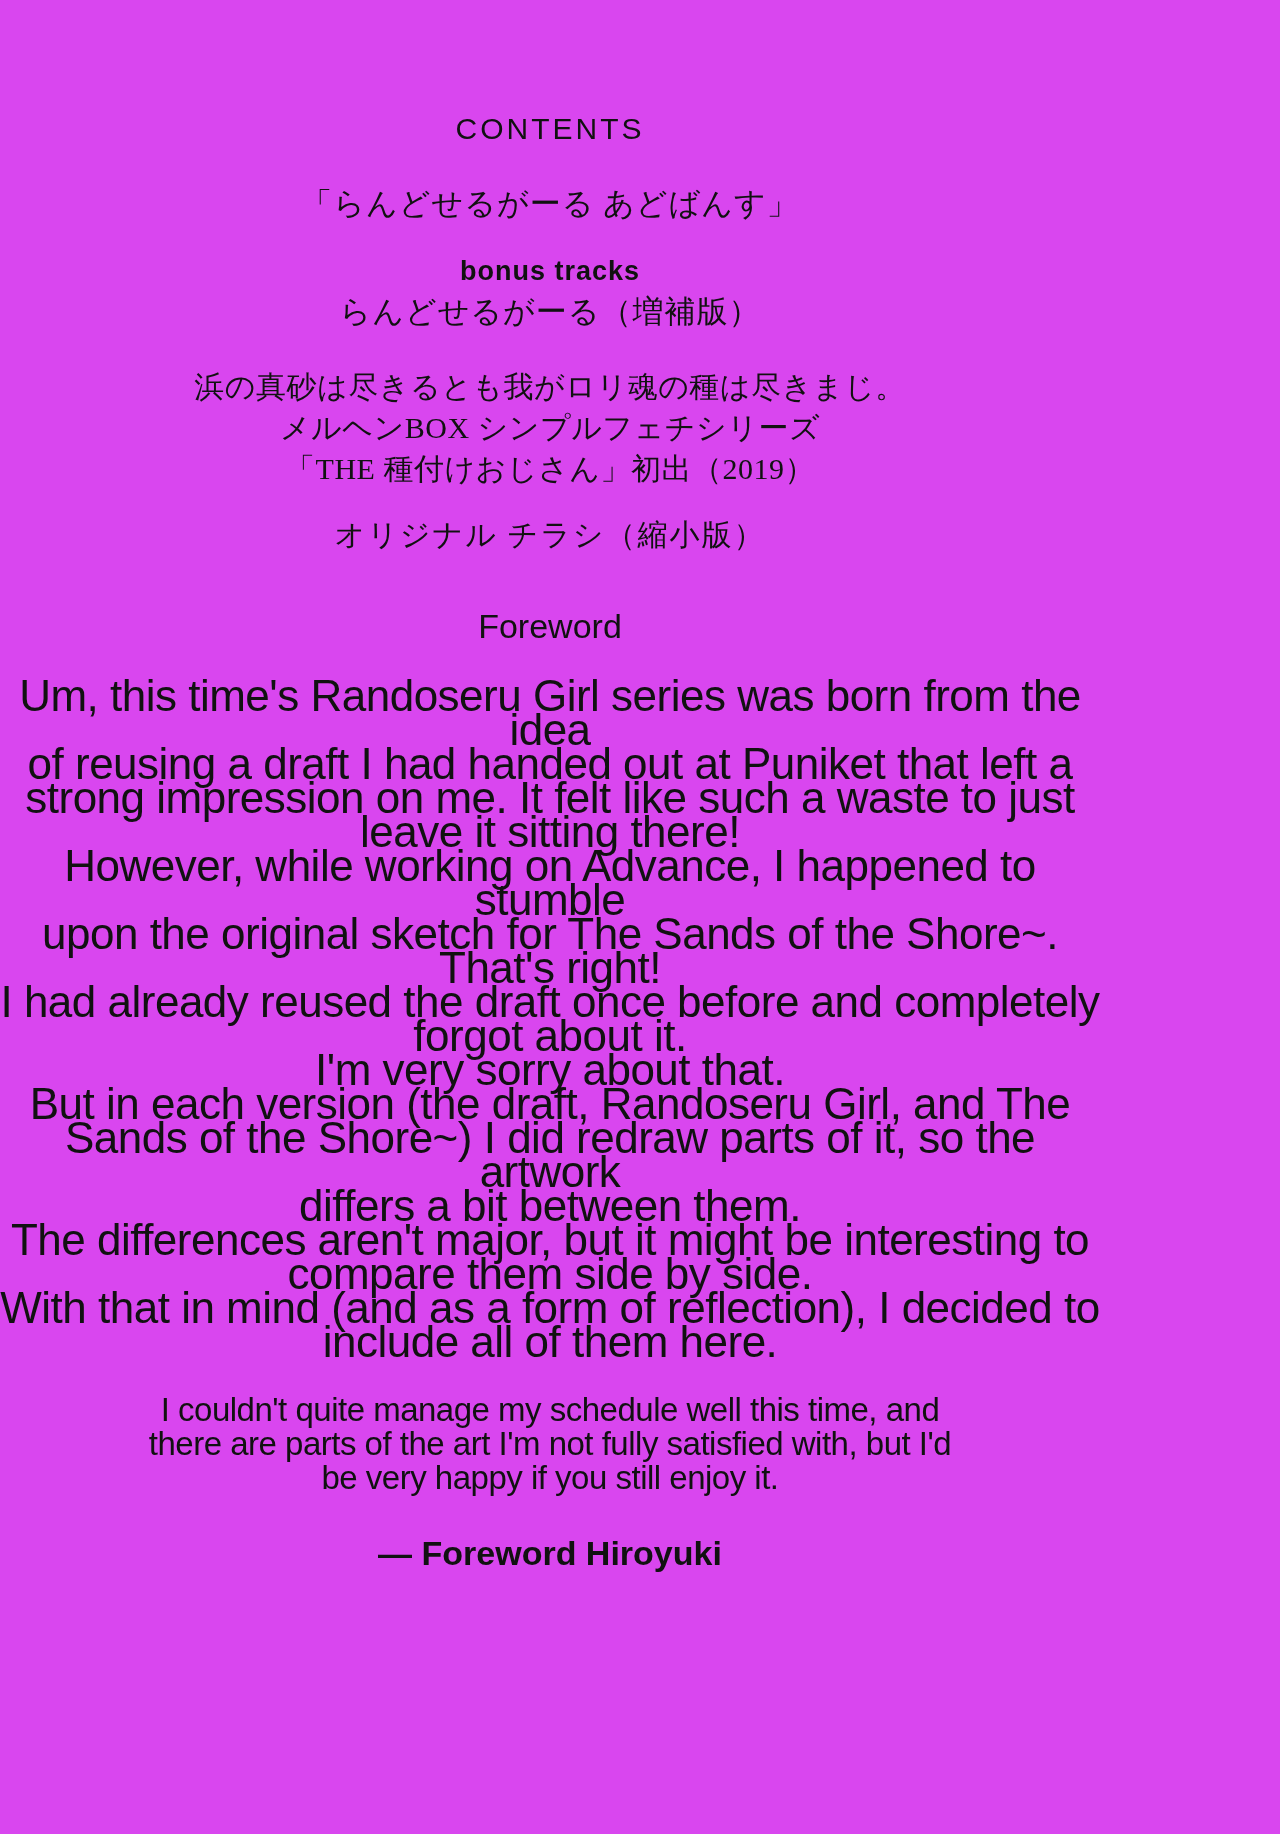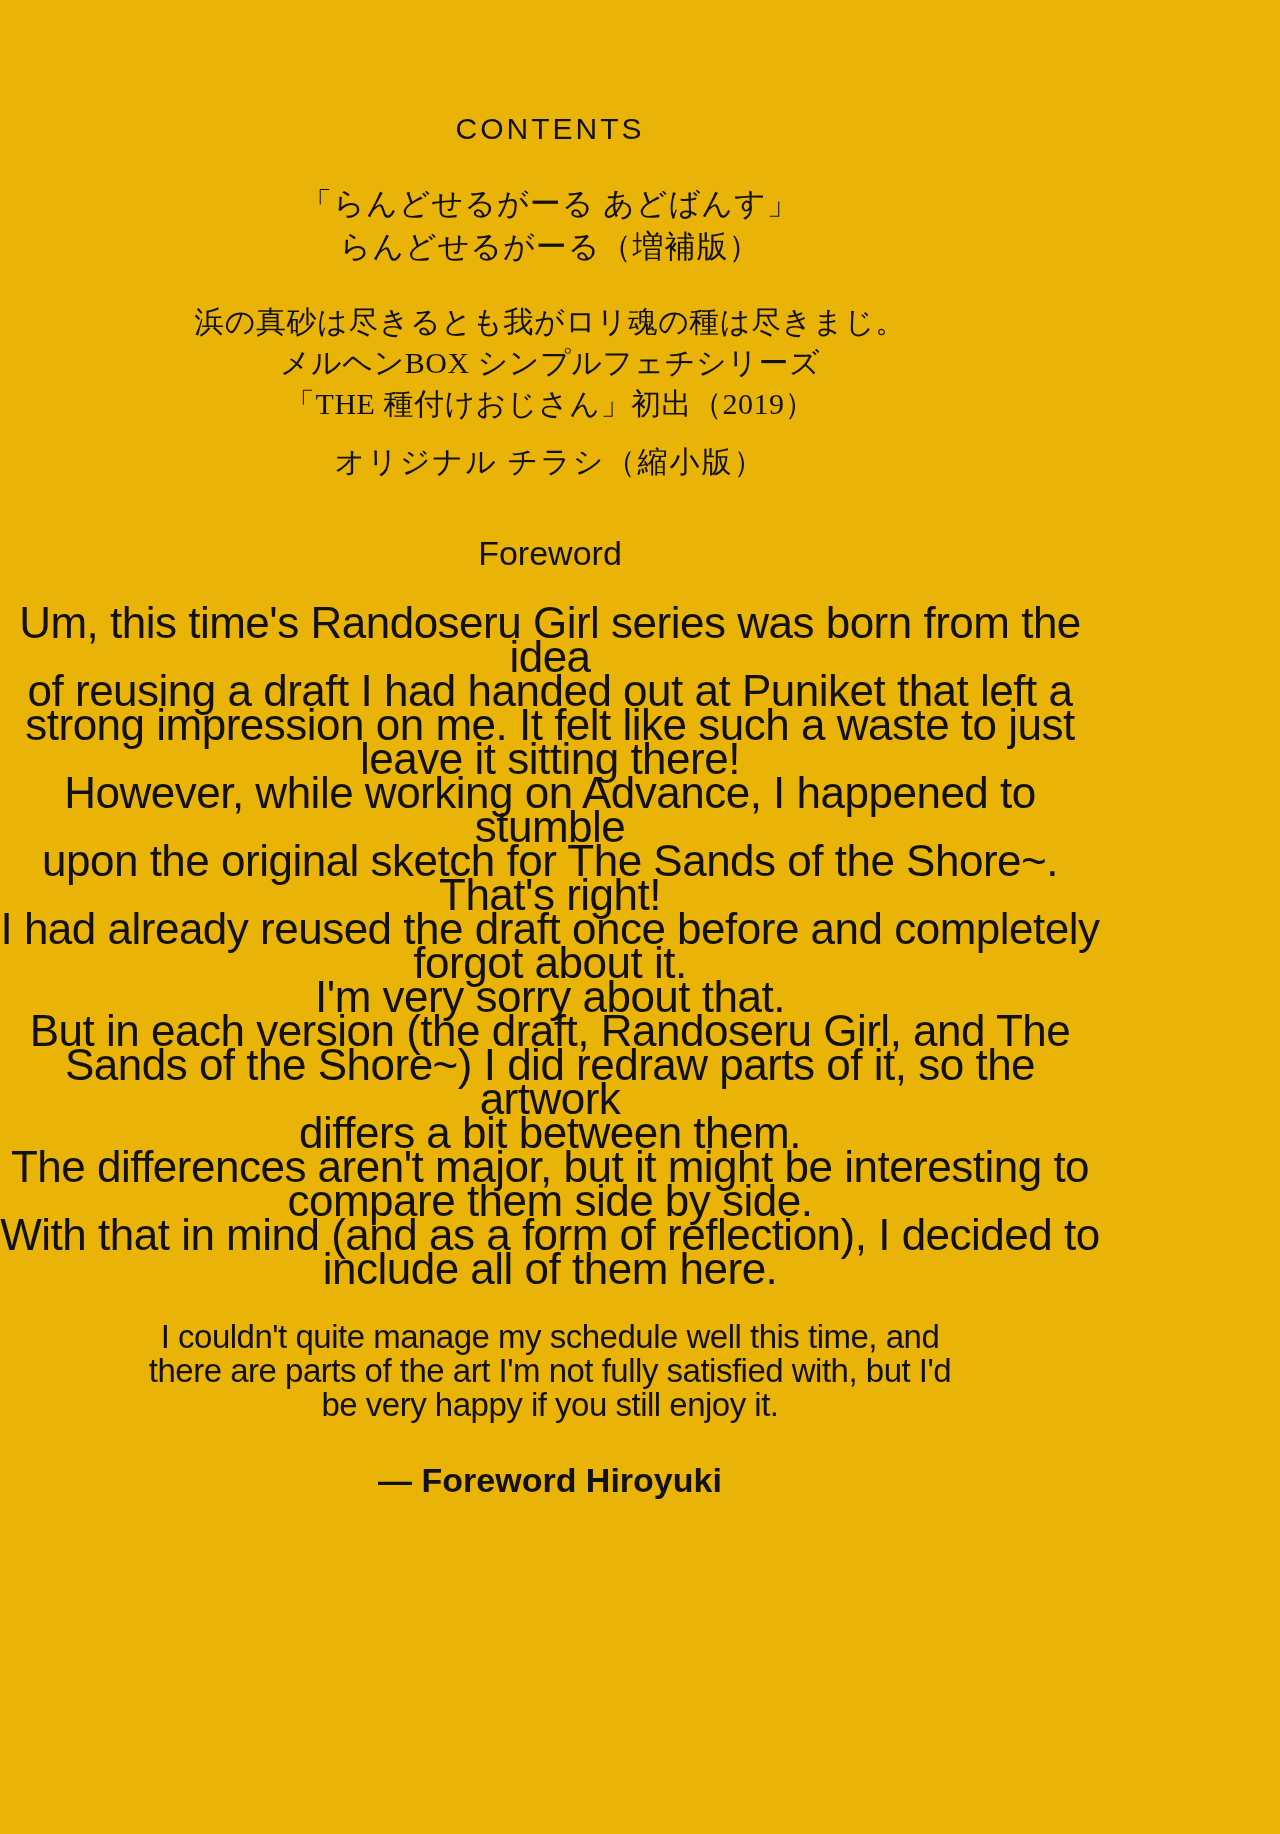--- a/index.html
+++ b/index.html
@@ -1,20 +1,20 @@
 <!DOCTYPE html>
 <html><head>
 <meta charset="utf-8">
 <style>
   html, body { margin: 0; padding: 0; background: #ffffff; }
   .page {
     position: relative;
     width: 1280px;
     min-height: 1834px;
-    background: #eab308;
+    background: #d946ef;
     color: #111111;
     font-family: "Liberation Sans", sans-serif;
     box-sizing: border-box;
     padding-top: 112px;
     overflow: hidden;
   }
   
   .col {
     width: 1100px;
     margin: 0;
@@ -51,21 +51,21 @@
     letter-spacing: 1px;
     line-height: 1.25;
   }
   .jp-block {
     margin-top: 34px;
     font-size: 30px;
     letter-spacing: 0.5px;
     line-height: 41px;
   }
   .jp-line-3 {
-    margin-top: 18px;
+    margin-top: 26px;
     font-size: 30px;
     letter-spacing: 2px;
     line-height: 1.3;
     font-family: Liberation Serif, serif;
   }
   .foreword-heading {
     margin: 54px 0 0 0;
     font-size: 34px;
     font-weight: normal;
     line-height: 1.1;
@@ -92,20 +92,21 @@
 </head>
 <body>
 
 <div class="page">
   <div class="col">
 
     <h1 class="contents-heading">CONTENTS</h1>
 
     <div class="jp work-title">「らんどせるがーる あどばんす」</div>
 
+    <div class="bonus-label">bonus tracks</div>
 
     <div class="jp jp-line-1">らんどせるがーる（増補版）</div>
 
     <div class="jp jp-block multiline">浜の真砂は尽きるとも我がロリ魂の種は尽きまじ。
 メルヘンBOX シンプルフェチシリーズ
 「THE 種付けおじさん」初出（2019）</div>
 
     <div class="jp jp-line-3">オリジナル チラシ（縮小版）</div>
 
     <h2 class="foreword-heading">Foreword</h2>

